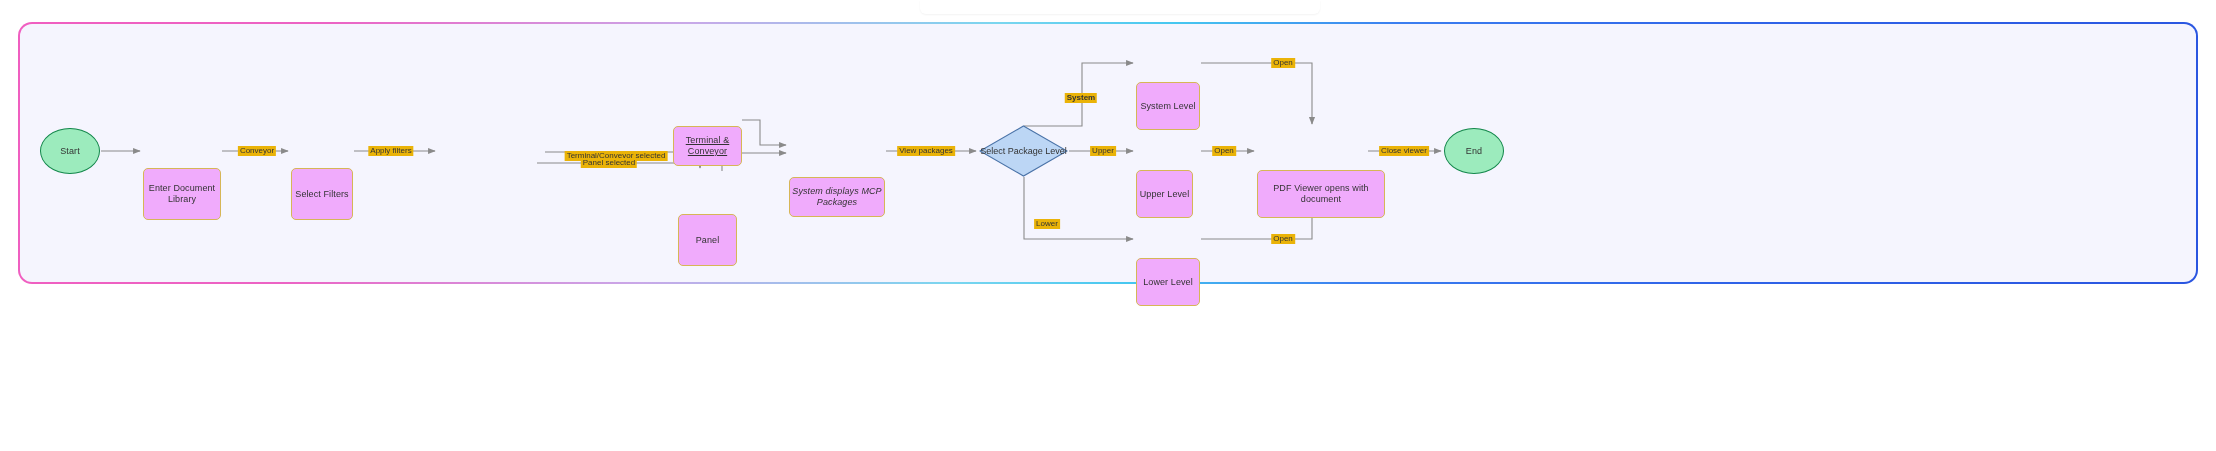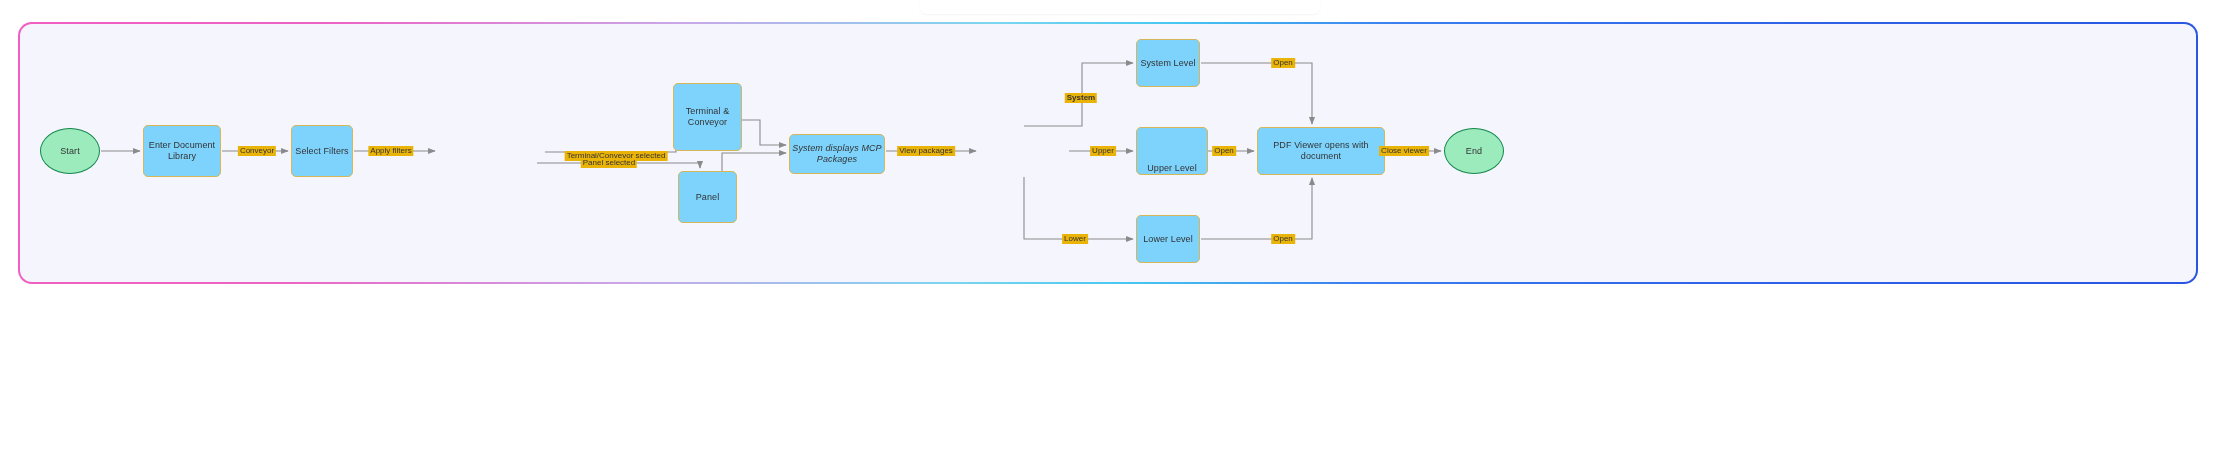--- a/index.html
+++ b/index.html
@@ -67,23 +67,24 @@
     display: flex;
     align-items: center;
     justify-content: center;
     text-align: center;
     color: #333333;
     font-size: 9px;
     line-height: 11px;
     letter-spacing: 0.1px;
   }
   .node-rect {
-    background: #7dd3fc;
+    background: #f0abfc;
     border: 1px solid #d6b656;
     border-radius: 5px;
+    margin-top: 43px;
   }
   .node-term {
     background: #9cebbd;
     border: 1px solid #13874b;
     border-radius: 50%;
   }
   .node-diamond-wrap {
     position: absolute;
     display: flex;
     align-items: center;
@@ -170,38 +171,44 @@
 
   <div class="node node-rect" style="left:143px;top:125px;width:78px;height:52px;">
     <span>Enter Document Library</span>
   </div>
 
   <div class="node node-rect" style="left:291px;top:125px;width:62px;height:52px;">
     <span>Select Filters</span>
   </div>
 
 
-  <div class="node node-rect" style="left:673px;top:83px;width:69px;height:68px;">
+  <div class="node node-rect" style="left:673px;top:83px;width:69px;height:40px;text-decoration:underline;">
     <span>Terminal &amp; Conveyor</span>
   </div>
 
   <div class="node node-rect" style="left:678px;top:171px;width:59px;height:52px;text-align:right;">
     <span>Panel</span>
   </div>
 
   <div class="node node-rect" style="left:789px;top:134px;width:96px;height:40px;font-style:italic;">
     <span>System displays MCP Packages</span>
   </div>
 
+  <div class="node-diamond-wrap" style="left:979px;top:125px;width:89px;height:52px;">
+    <svg class="node-diamond-shape" viewBox="0 0 89 52" preserveAspectRatio="none">
+      <polygon points="44.5,1 88,26 44.5,51 1,26" fill="#bcd6f5" stroke="#4a73a8" stroke-width="1.1"></polygon>
+    </svg>
+    <span class="node-diamond-label">Select Package Level</span>
+  </div>
 
   <div class="node node-rect" style="left:1136px;top:39px;width:64px;height:48px;">
     <span>System Level</span>
   </div>
 
-  <div class="node node-rect" style="left:1136px;top:127px;width:72px;height:48px;align-items:flex-end;">
+  <div class="node node-rect" style="left:1136px;top:127px;width:57px;height:48px;">
     <span>Upper Level</span>
   </div>
 
   <div class="node node-rect" style="left:1136px;top:215px;width:64px;height:48px;">
     <span>Lower Level</span>
   </div>
 
   <div class="node node-rect" style="left:1257px;top:127px;width:128px;height:48px;">
     <span>PDF Viewer opens with document</span>
   </div>
@@ -210,19 +217,19 @@
     <span>End</span>
   </div>
 
   <div class="edge-label" style="left:257px;top:151px;">Conveyor</div>
   <div class="edge-label" style="left:391px;top:151px;">Apply filters</div>
   <div class="edge-label" style="left:616px;top:156px;text-align:right;">Terminal/Conveyor selected</div>
   <div class="edge-label" style="left:609px;top:163px;">Panel selected</div>
   <div class="edge-label" style="left:926px;top:151px;">View packages</div>
   <div class="edge-label" style="left:1081px;top:98px;font-weight:bold;">System</div>
   <div class="edge-label" style="left:1103px;top:151px;">Upper</div>
-  <div class="edge-label" style="left:1047px;top:239px;margin-left:28px;">Lower</div>
+  <div class="edge-label" style="left:1047px;top:224px;">Lower</div>
   <div class="edge-label" style="left:1283px;top:63px;">Open</div>
   <div class="edge-label" style="left:1224px;top:151px;">Open</div>
   <div class="edge-label" style="left:1283px;top:239px;">Open</div>
   <div class="edge-label" style="left:1404px;top:151px;">Close viewer</div>
 
 </div>
 
 </body></html>

